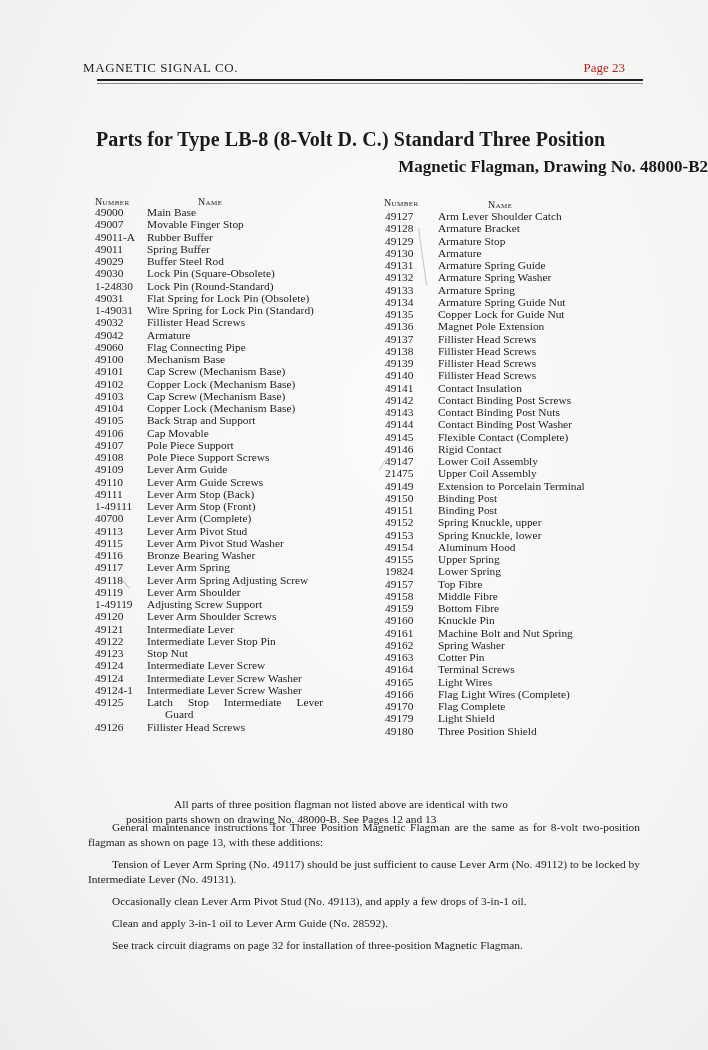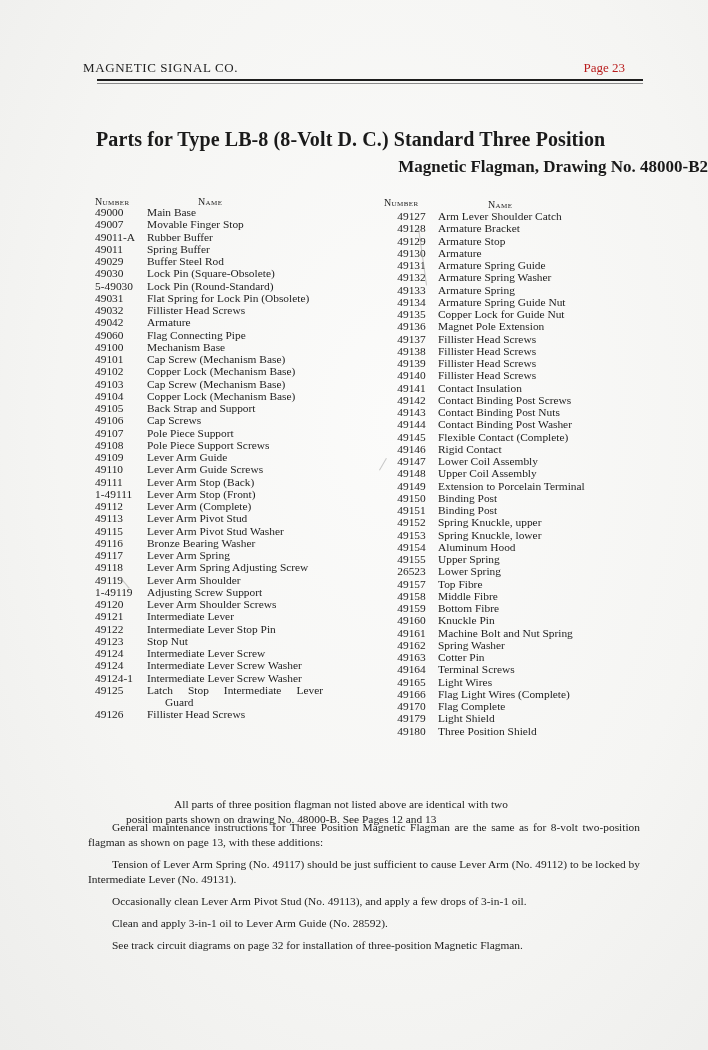--- a/index.html
+++ b/index.html
@@ -107,21 +107,21 @@
       display: inline-block;
       flex: 0 0 auto;
     }
     .part-row .pname {
       display: inline-block;
     }
     .left-col { left: 95px; top: 206px; width: 265px; }
     .left-col .num { width: 52px; font-family: Liberation Serif, serif; }
     .left-col .pname { width: 212px; white-space: normal; }
     .right-col { left: 380px; top: 210px; width: 260px; }
-    .right-col .num { width: 58px; text-align: center; padding-left: 5px; box-sizing: border-box; }
+    .right-col .num { width: 58px; text-align: left; padding-left: 5px; box-sizing: border-box; }
 
     .wrap-row .pname {
       white-space: normal;
       text-align: justify;
       text-align-last: left;
       word-spacing: 6px;
     }
 
     .note {
       position: absolute;
@@ -200,28 +200,32 @@
       </div>
       <div class="part-row">
         <span class="num">49029</span>
         <span class="pname">Buffer Steel Rod</span>
       </div>
       <div class="part-row">
         <span class="num">49030</span>
         <span class="pname">Lock Pin (Square-Obsolete)</span>
       </div>
       <div class="part-row">
-        <span class="num">5-49030</span>
+        <span class="num">1-24830</span>
         <span class="pname">Lock Pin (Round-Standard)</span>
       </div>
       <div class="part-row">
         <span class="num">49031</span>
         <span class="pname">Flat Spring for Lock Pin (Obsolete)</span>
       </div>
       <div class="part-row">
+        <span class="num">1-49031</span>
+        <span class="pname">Wire Spring for Lock Pin (Standard)</span>
+      </div>
+      <div class="part-row">
         <span class="num">49032</span>
         <span class="pname">Fillister Head Screws</span>
       </div>
       <div class="part-row">
         <span class="num">49042</span>
         <span class="pname">Armature</span>
       </div>
       <div class="part-row">
         <span class="num">49060</span>
         <span class="pname">Flag Connecting Pipe</span>
@@ -245,21 +249,21 @@
       <div class="part-row">
         <span class="num">49104</span>
         <span class="pname">Copper Lock (Mechanism Base)</span>
       </div>
       <div class="part-row">
         <span class="num">49105</span>
         <span class="pname">Back Strap and Support</span>
       </div>
       <div class="part-row">
         <span class="num">49106</span>
-        <span class="pname">Cap Screws</span>
+        <span class="pname">Cap Movable</span>
       </div>
       <div class="part-row">
         <span class="num">49107</span>
         <span class="pname">Pole Piece Support</span>
       </div>
       <div class="part-row">
         <span class="num">49108</span>
         <span class="pname">Pole Piece Support Screws</span>
       </div>
       <div class="part-row">
@@ -272,21 +276,21 @@
       </div>
       <div class="part-row">
         <span class="num">49111</span>
         <span class="pname">Lever Arm Stop (Back)</span>
       </div>
       <div class="part-row">
         <span class="num">1-49111</span>
         <span class="pname">Lever Arm Stop (Front)</span>
       </div>
       <div class="part-row">
-        <span class="num">49112</span>
+        <span class="num">40700</span>
         <span class="pname">Lever Arm (Complete)</span>
       </div>
       <div class="part-row">
         <span class="num">49113</span>
         <span class="pname">Lever Arm Pivot Stud</span>
       </div>
       <div class="part-row">
         <span class="num">49115</span>
         <span class="pname">Lever Arm Pivot Stud Washer</span>
       </div>
@@ -429,21 +433,21 @@
       </div>
       <div class="part-row">
         <span class="num">49146</span>
         <span class="pname">Rigid Contact</span>
       </div>
       <div class="part-row">
         <span class="num">49147</span>
         <span class="pname">Lower Coil Assembly</span>
       </div>
       <div class="part-row">
-        <span class="num">49148</span>
+        <span class="num">21475</span>
         <span class="pname">Upper Coil Assembly</span>
       </div>
       <div class="part-row">
         <span class="num">49149</span>
         <span class="pname">Extension to Porcelain Terminal</span>
       </div>
       <div class="part-row">
         <span class="num">49150</span>
         <span class="pname">Binding Post</span>
       </div>
@@ -461,21 +465,21 @@
       </div>
       <div class="part-row">
         <span class="num">49154</span>
         <span class="pname">Aluminum Hood</span>
       </div>
       <div class="part-row">
         <span class="num">49155</span>
         <span class="pname">Upper Spring</span>
       </div>
       <div class="part-row">
-        <span class="num">26523</span>
+        <span class="num">19824</span>
         <span class="pname">Lower Spring</span>
       </div>
       <div class="part-row">
         <span class="num">49157</span>
         <span class="pname">Top Fibre</span>
       </div>
       <div class="part-row">
         <span class="num">49158</span>
         <span class="pname">Middle Fibre</span>
       </div>

